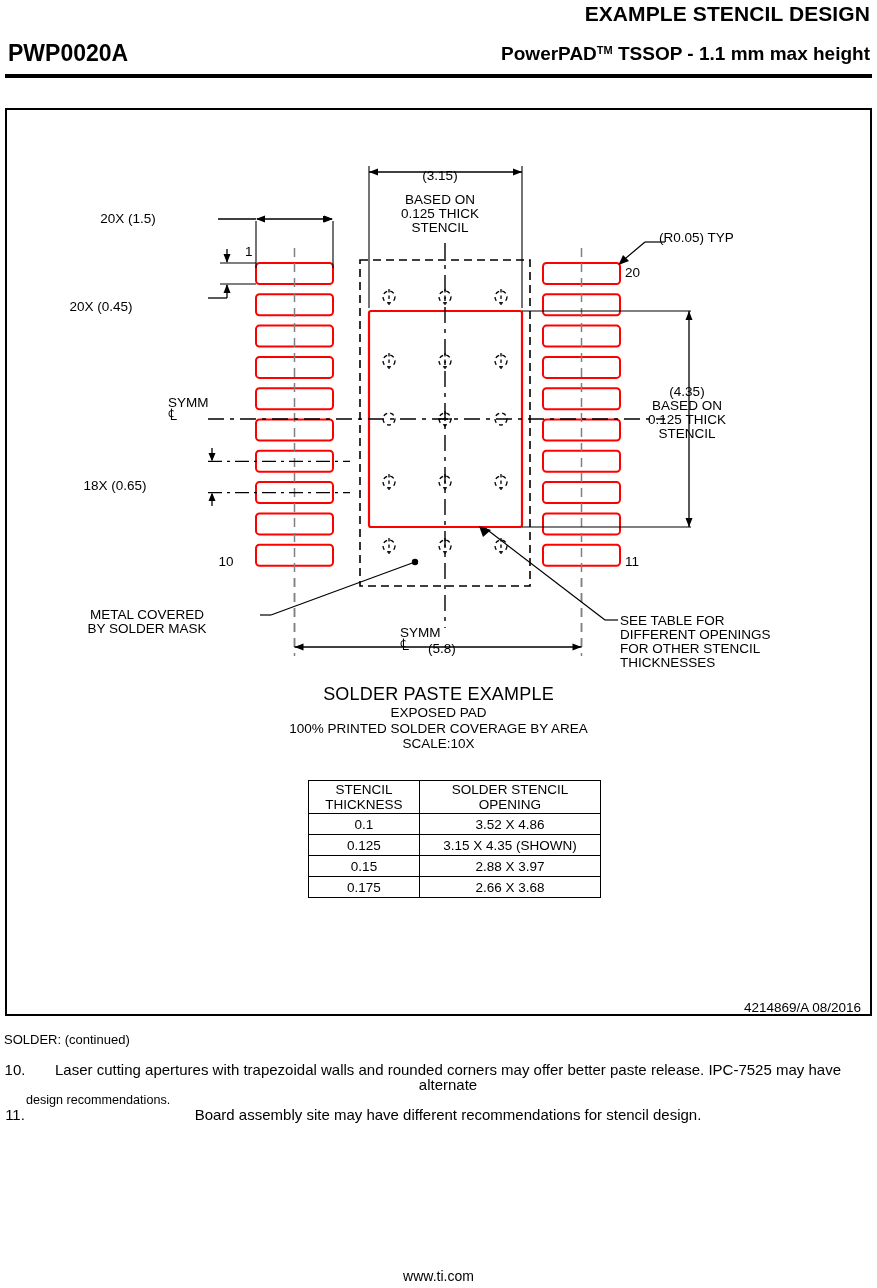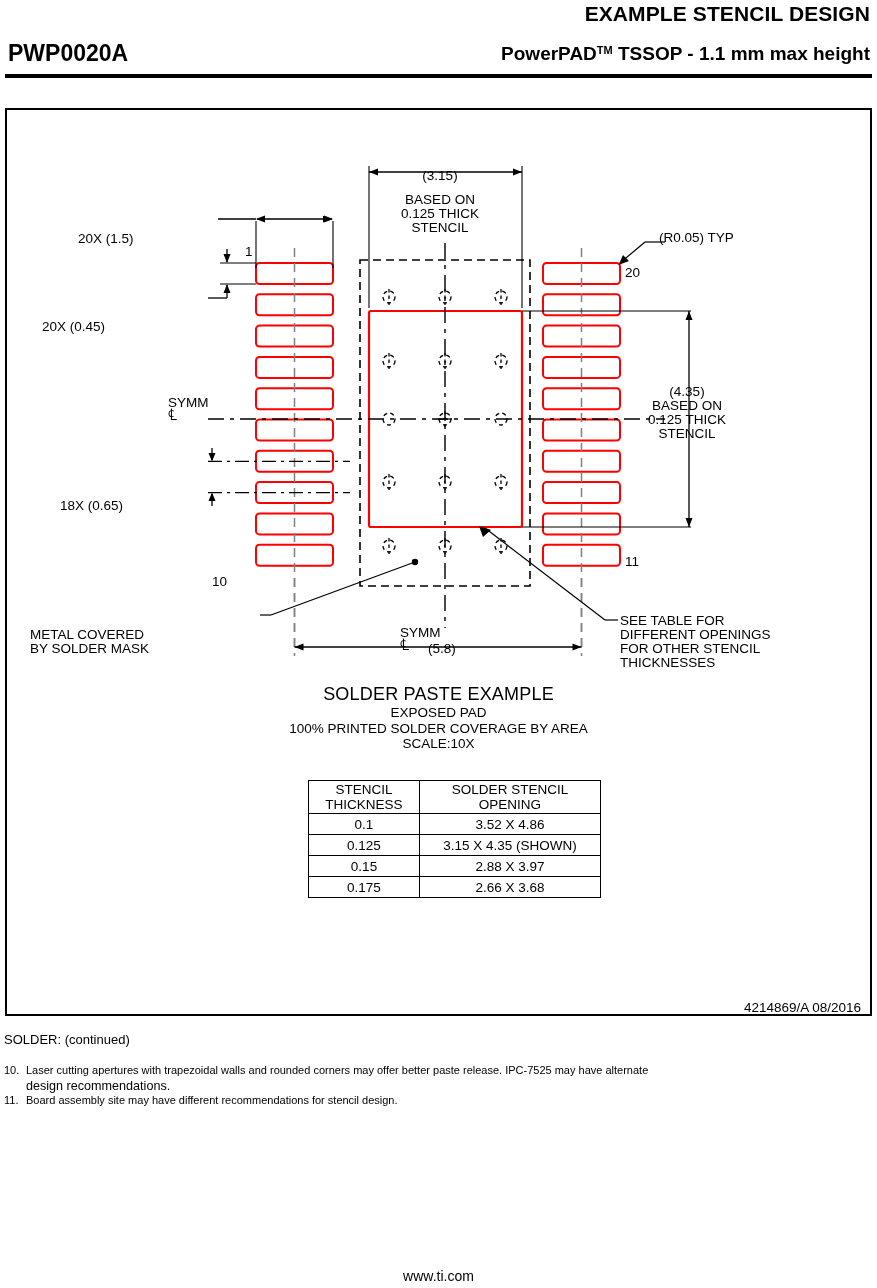--- a/index.html
+++ b/index.html
@@ -38,21 +38,21 @@
     left:5px; top:108px; width:867px; height:908px;
     border:2px solid #000; box-sizing:border-box; background:#fff;
   }
   #doc-number{
     left:744px; top:1000px; font-size:13.5px; white-space:nowrap;
   }
 
   
   #notes{ left:4px; top:1032px; width:866px; }
   .note-hdr{font-size:13px; margin:0 0 16px 0;}
-  .note-row{font-size:11px; line-height:14.5px; display:flex; margin-bottom:1px;}
+  .note-row{font-size:15px; line-height:14.5px; display:flex; margin-bottom:1px;text-align:center;}
   .note-num{width:22px; flex:0 0 22px;}
   .note-txt{flex:1;}
   .note-cont{padding-left:22px;}
 
   
   #footer{
     left:0; top:1268px; width:877px; text-align:center; font-size:14px;
   }
 
   
@@ -79,21 +79,21 @@
     line-height:15px;
   }
   #stencil-table th{height:30px;}
   #stencil-table td{height:18px;}
   .col-thick{width:102px;}
   .col-open{width:172px;}
 
   
   .lbl{font-size:13.5px; white-space:nowrap; line-height:15px;}
   .lbl-c{text-align:center;}
-  .lbl-r{text-align:left;margin-top:20px;}
+  .lbl-r{text-align:center;}
   .symm-g{font-size:13.5px; text-align:left; line-height:13px;}
   .symm-g .cl{font-size:16px; display:block; margin-top:-1px;}
 </style>
 </head>
 <body>
 
 <div class="abs" id="hdr-title">EXAMPLE STENCIL DESIGN</div>
 <div class="abs" id="part-number">PWP0020A</div>
 <div class="abs" id="pkg-desc"><span>PowerPAD</span><span class="tm">TM</span><span> TSSOP - 1.1 mm max height</span></div>
 <div class="abs" id="hdr-rule"></div>

